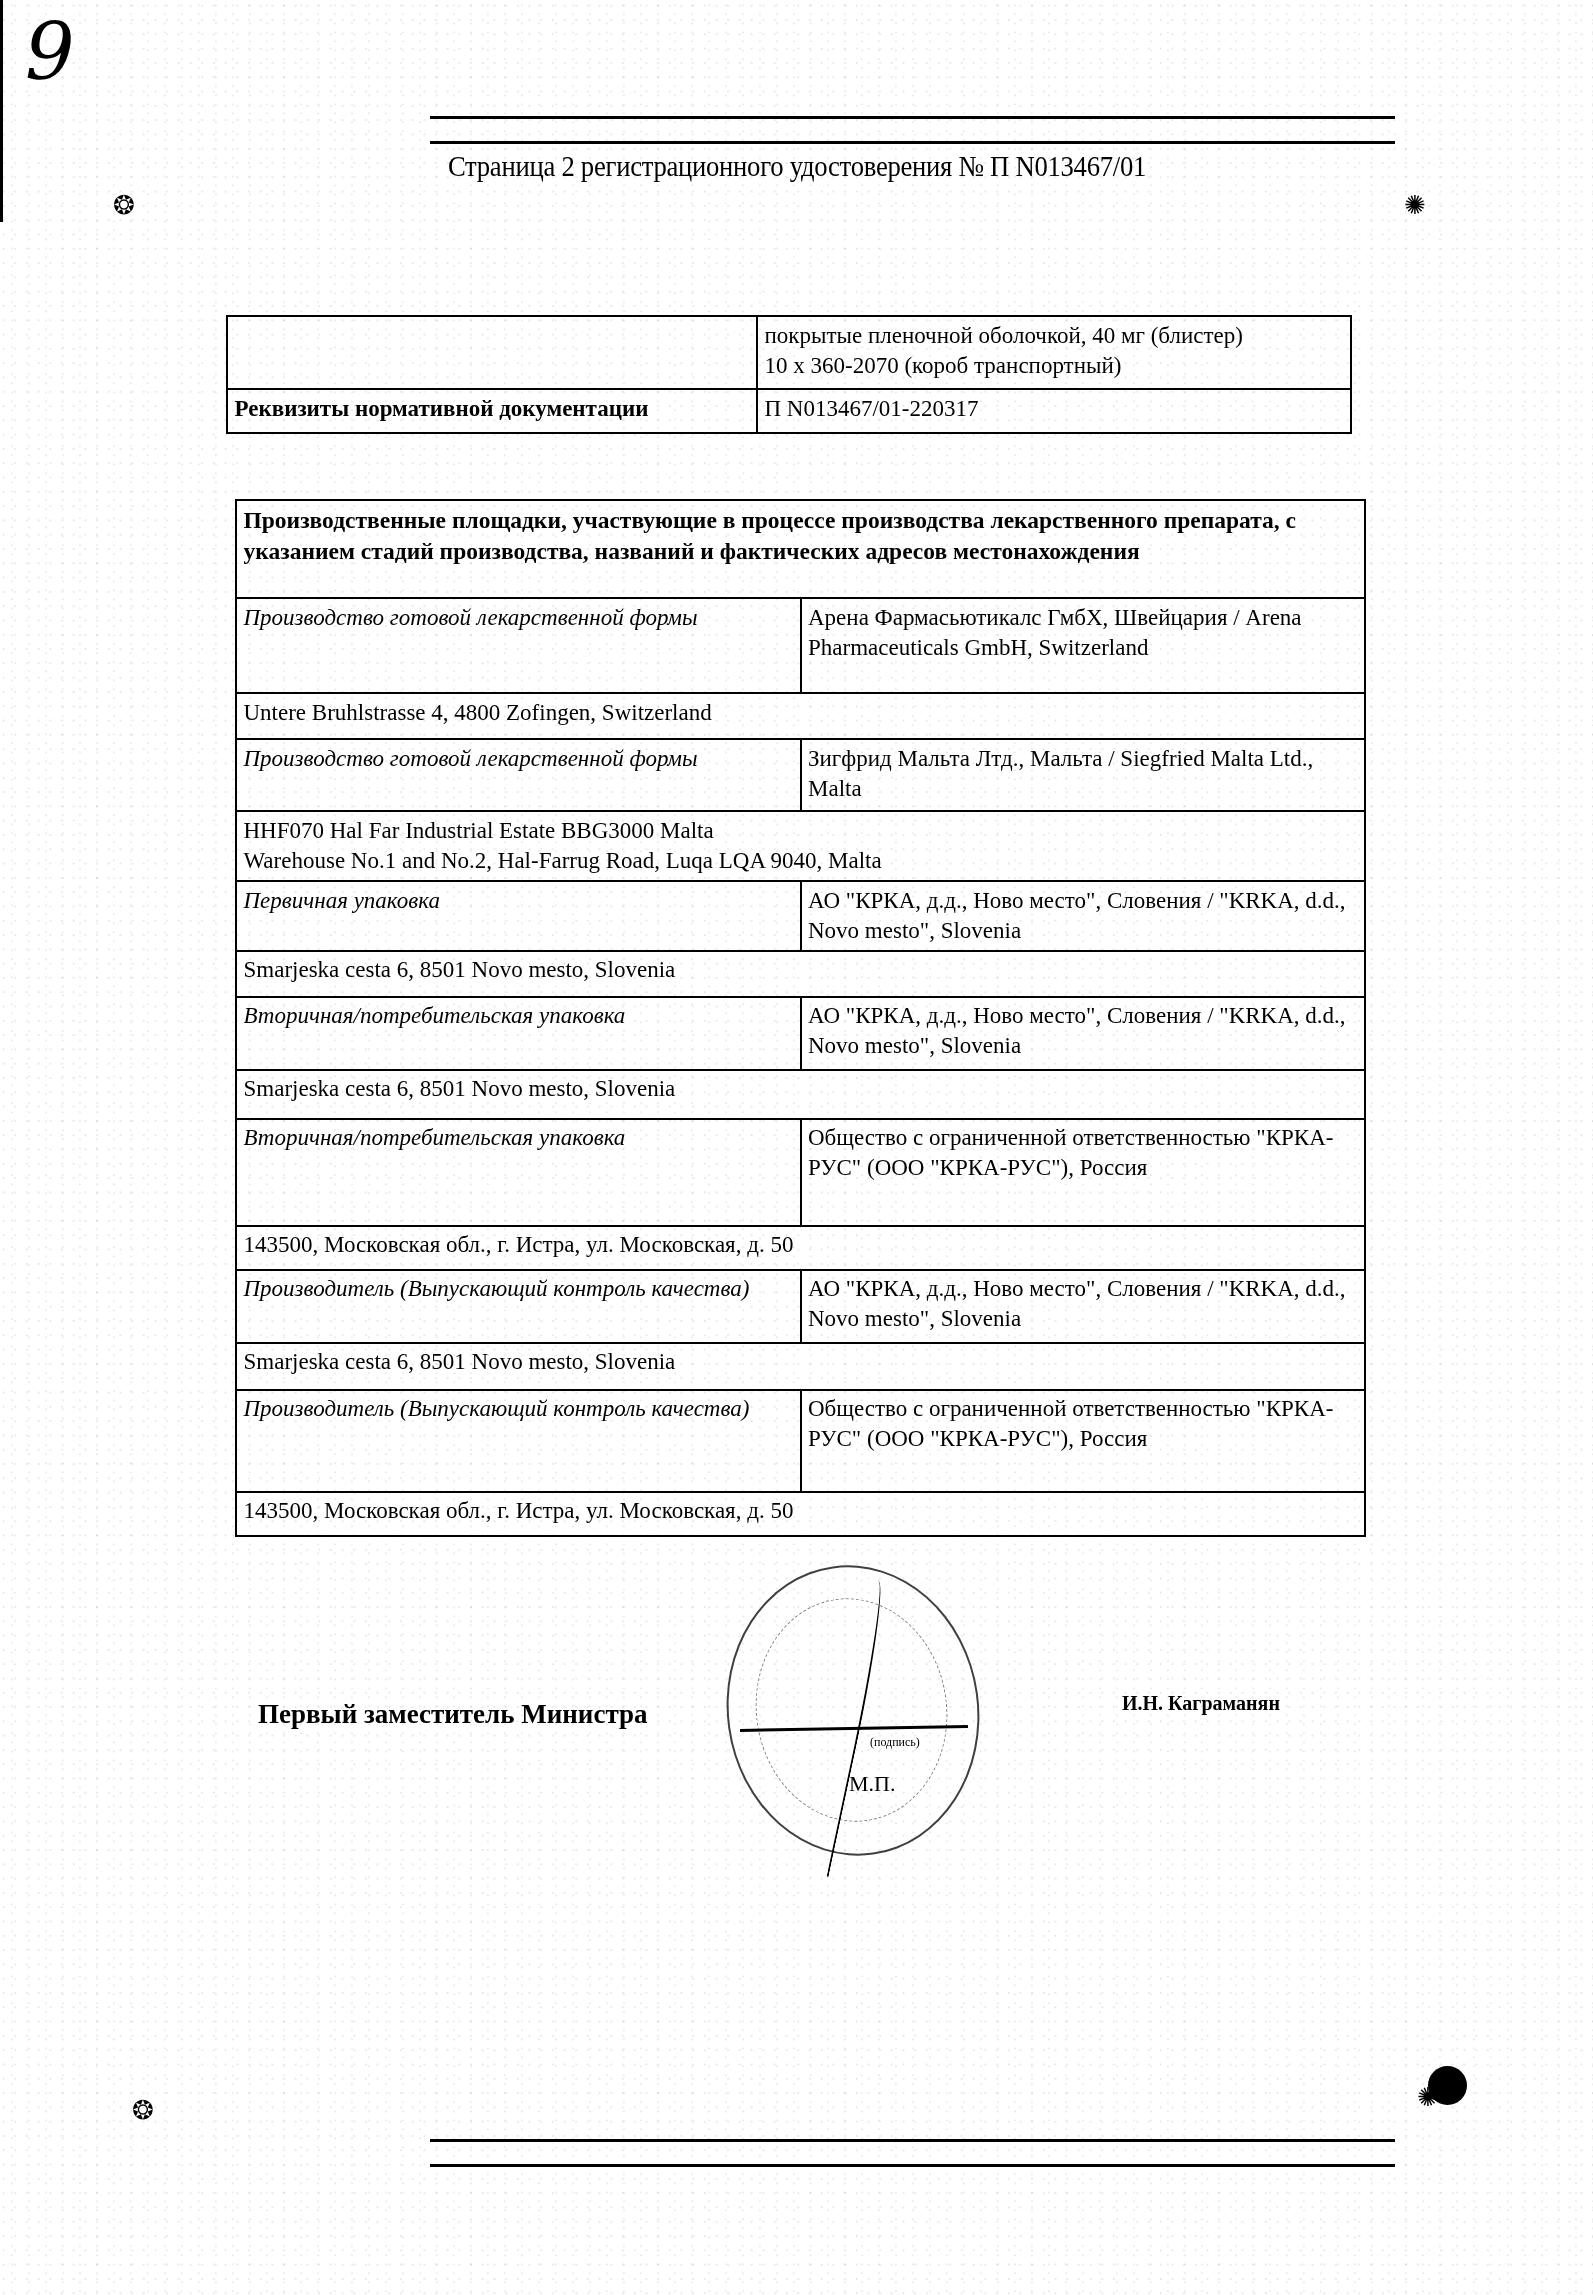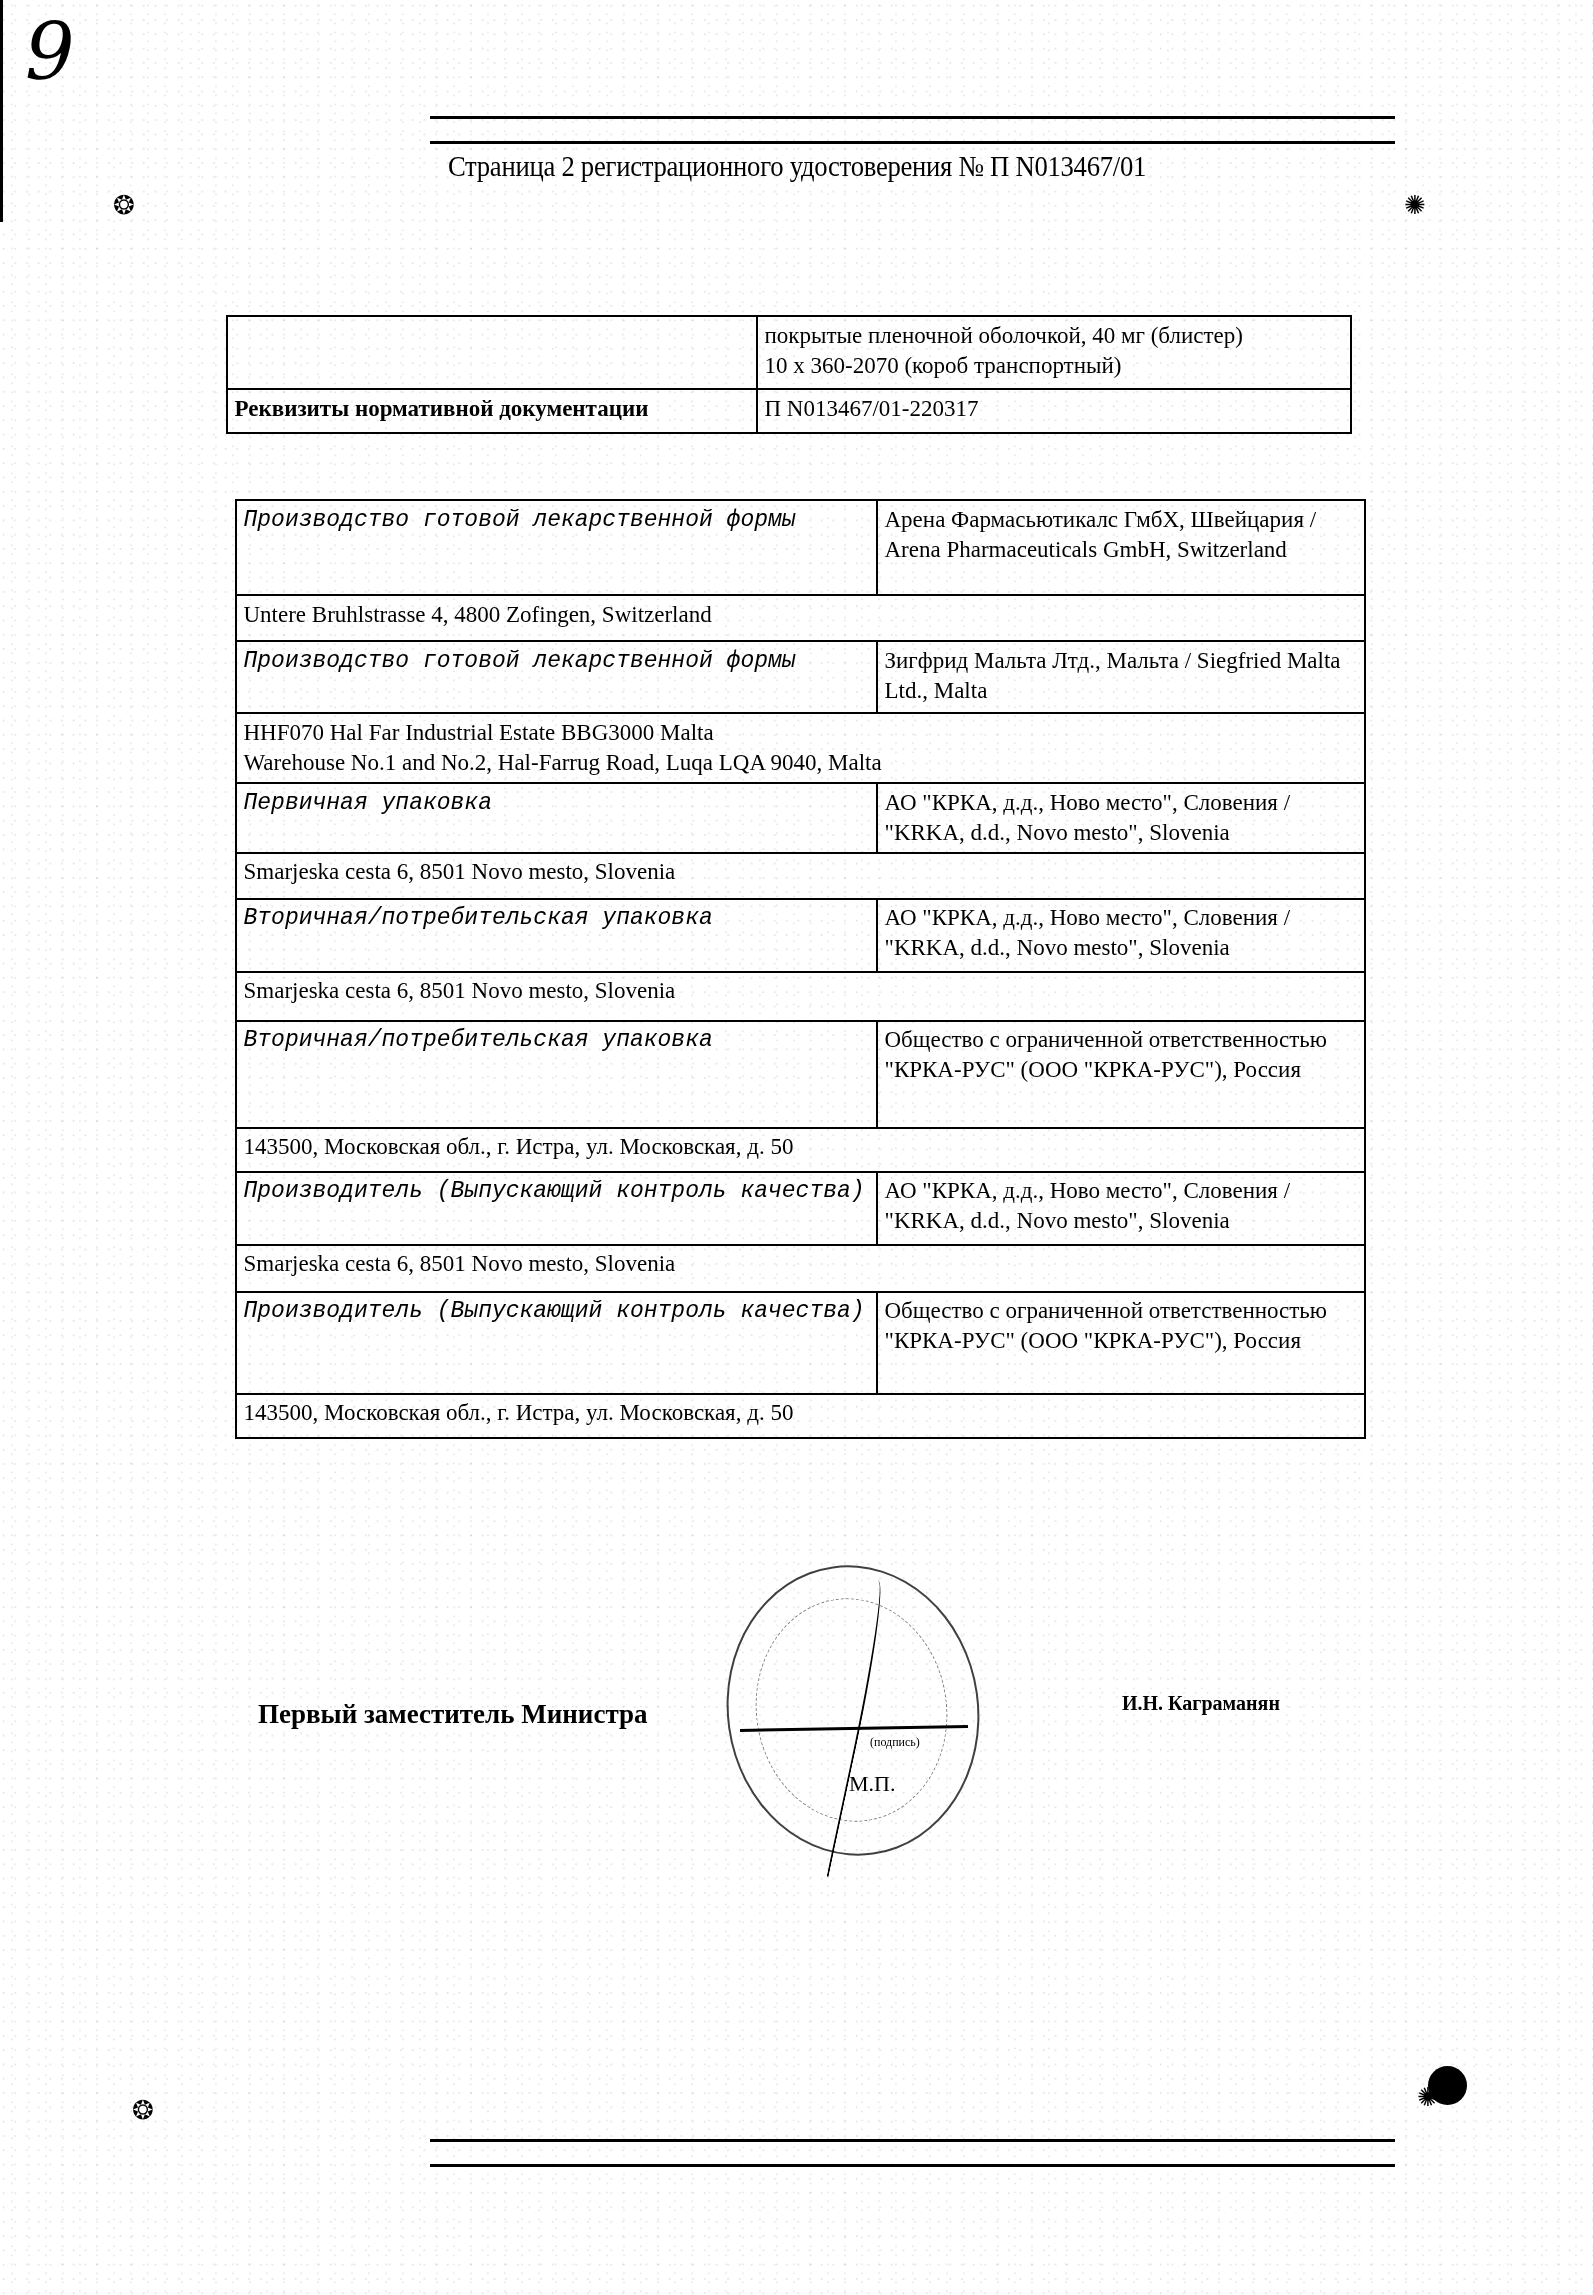--- a/index.html
+++ b/index.html
@@ -42,21 +42,21 @@
 
   table.doc { position:absolute; border-collapse:collapse; table-layout:fixed; }
   table.doc td {
     border:2.6px solid #000; vertical-align:top; padding:3.9px 6.5px;
     font-size:23px; line-height:30px;
   }
   #t1 { left:226px; top:315px; width:1126px; }
   #t1 td.c1 { width:515px;border-radius:22px; }
   #t1 .bold { font-weight:bold; }
   #t2 { left:235px; top:499px; width:1131px; }
-  #t2 td.c1 { width:626px;font-family:Liberation Mono, monospace; }
+  #t2 td.c1 { width:626px; }
   #t2 .hdr { font-weight:bold; font-size:23.5px; line-height:31px; }
   #t2 .stage { font-style:italic; }
   .pre { white-space:pre-line; }
 
   .sig-title { position:absolute; left:258px; top:1699px; font-size:27px; font-weight:bold; }
   .sig-line { position:absolute; left:740px; top:1727px; width:228px; height:3.3px; background:#000; transform:rotate(-1deg); }
   .sig-caption { position:absolute; left:870px; top:1735px; font-size:12px;text-align:right; }
   .sig-mp { position:absolute; left:849px; top:1771px; font-size:22px; }
   .sig-name { position:absolute; left:1122px; top:1692px; font-size:20px; font-weight:bold; }
   .stamp {
@@ -99,20 +99,23 @@
   </tr>
   <tr style="height:44px">
     <td class="c1 bold">Реквизиты нормативной документации</td>
     <td>П N013467/01-220317</td>
   </tr>
 </tbody>
   </table>
 
 <table class="doc" id="t2">
   <tbody>
+      <tr style="height:98px">
+    <td colspan="2" class="hdr">Производственные площадки, участвующие в процессе производства лекарственного препарата, с указанием стадий производства, названий и фактических адресов местонахождения</td>
+  </tr>
 
   <tr style="height:95px">
     <td class="c1 stage">Производство готовой лекарственной формы</td>
     <td>Арена Фармасьютикалс ГмбХ, Швейцария / Arena Pharmaceuticals GmbH, Switzerland</td>
   </tr>
   <tr style="height:46px">
     <td colspan="2" class="pre">Untere Bruhlstrasse 4, 4800 Zofingen, Switzerland</td>
   </tr>
 
   <tr style="height:72px">

